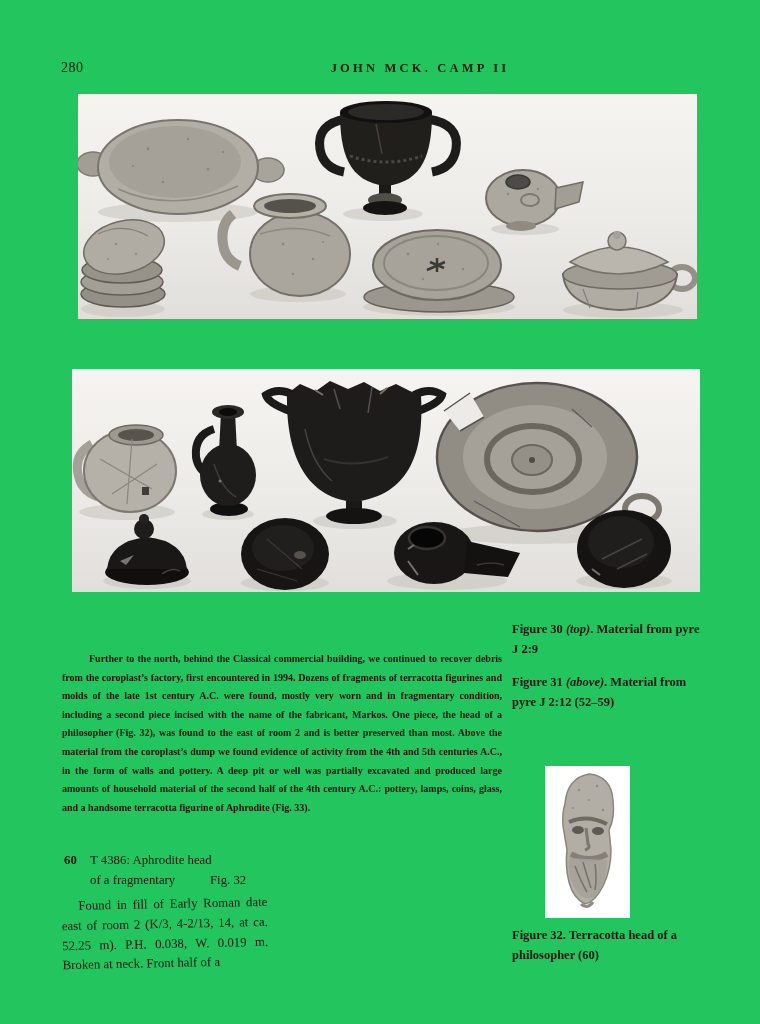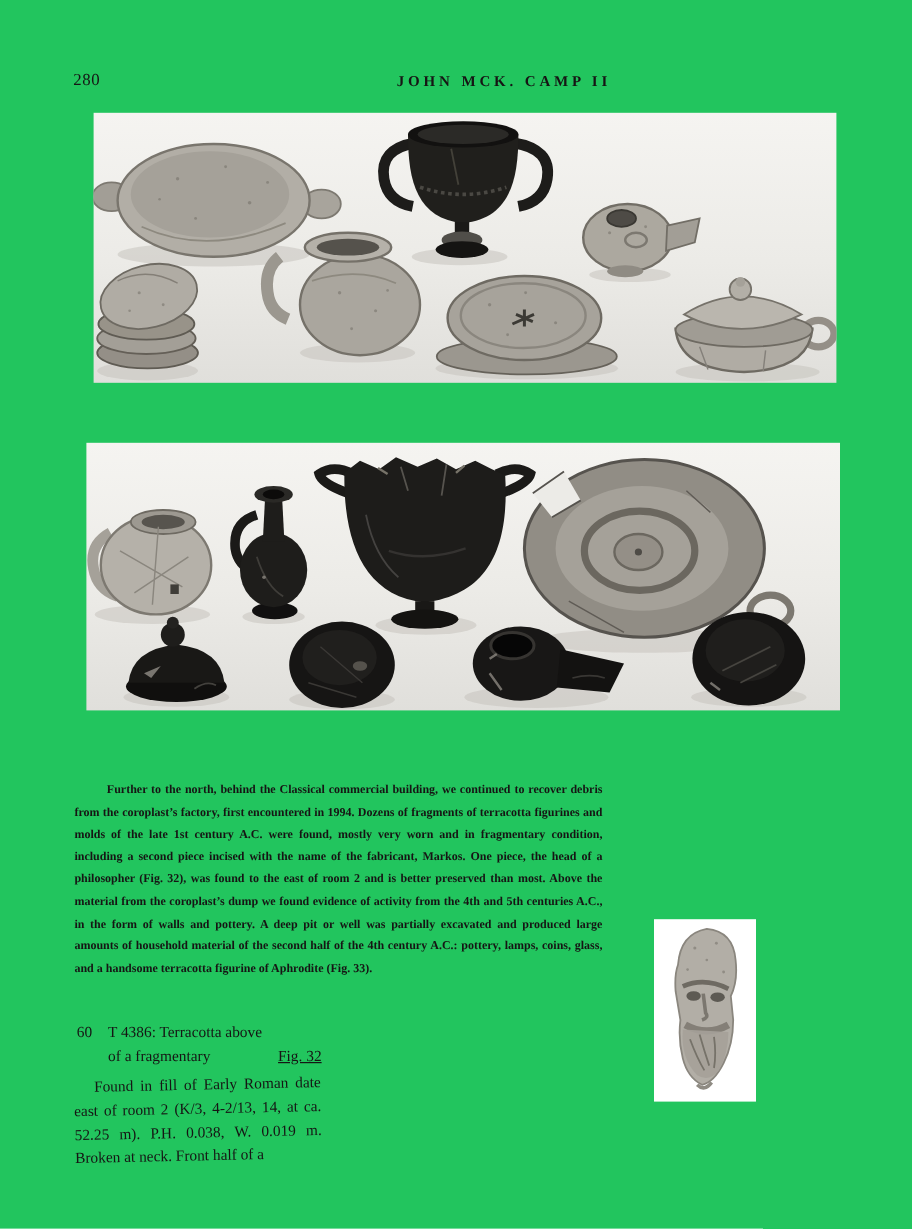--- a/index.html
+++ b/index.html
@@ -24,23 +24,23 @@
     text-align:justify;font-weight:bold;}
   #main-paragraph .par{text-indent:27px;}
   
   .fig-caption{left:512px;width:195px;font-weight:bold;font-size:12.5px;line-height:19.5px;}
   #caption-fig30{top:620px;}
   #caption-fig31{top:673px;}
   #caption-fig32{top:926px;}
   .fig-caption .ital{font-style:italic;}
   
   #catalog-entry{left:62px;top:851px;width:432px;height:140px;font-size:12.8px;line-height:19.8px;}
-  #catalog-number{position:absolute;left:2px;top:0;font-weight:normal;}
+  #catalog-number{position:absolute;left:2px;top:0;font-weight:bold;}
   #catalog-title{position:absolute;left:28px;top:0;width:178px;}
-  #catalog-figref{position:absolute;left:148px;top:19.8px;width:58px;text-align:right;text-decoration:underline;}
+  #catalog-figref{position:absolute;left:148px;top:19.8px;width:58px;}
   #catalog-col1{position:absolute;left:0;top:44px;width:206px;text-align:justify;
     transform:rotate(-1.2deg);}
   #catalog-col1 .par{text-indent:17px;}
   #catalog-col2{position:absolute;left:226px;top:2px;width:205px;text-align:justify;}
 </style>
 </head>
 <body>
 
 <div id="page">
 
@@ -241,20 +241,26 @@
         <path d="M530,190 L570,170 M545,200 L575,185" stroke="#46443f" stroke-width="1.5" fill="none"></path>
         <path d="M520,200 l8,6" stroke="#8b8780" stroke-width="2" opacity=".8"></path>
       </g>
     </svg>
   </div>
 
   <div class="abs" id="main-paragraph">
     <div class="par">Further to the north, behind the Classical commercial building, we continued to recover debris from the coroplast’s factory, first encountered in 1994. Dozens of fragments of terracotta figurines and molds of the late 1st century A.C. were found, mostly very worn and in fragmentary condition, including a second piece incised with the name of the fabricant, Markos. One piece, the head of a philosopher (Fig. 32), was found to the east of room 2 and is better preserved than most. Above the material from the coroplast’s dump we found evidence of activity from the 4th and 5th centuries A.C., in the form of walls and pottery. A deep pit or well was partially excavated and produced large amounts of household material of the second half of the 4th century A.C.: pottery, lamps, coins, glass, and a handsome terracotta figurine of Aphrodite (Fig. 33).</div>
   </div>
 
+  <div class="abs fig-caption" id="caption-fig30">
+    <span>Figure 30 </span><span class="ital">(top)</span><span>. Material from pyre J 2:9</span>
+  </div>
+  <div class="abs fig-caption" id="caption-fig31">
+    <span>Figure 31 </span><span class="ital">(above)</span><span>. Material from pyre J 2:12 (52–59)</span>
+  </div>
 
   <div class="abs photo" id="figure32-photo" aria-label="black-and-white photograph of a small terracotta bearded head">
     <svg viewBox="0 0 85 152">
       <path d="M20,38 Q22,12 44,8 Q66,10 68,34 Q70,52 64,64 L66,84 Q66,104 58,120 Q50,136 40,138 Q28,132 24,116 Q20,100 22,84 L18,60 Q17,46 20,38 Z" fill="#b2aea6" stroke="#8a867e" stroke-width="1.5"></path>
       <path d="M24,56 Q42,48 62,58" stroke="#6e6a62" stroke-width="4" fill="none"></path>
       <ellipse cx="33" cy="64" rx="6" ry="4" fill="#5d5a53"></ellipse>
       <ellipse cx="53" cy="65" rx="6" ry="4" fill="#5d5a53"></ellipse>
       <path d="M41,62 L43,78 Q46,82 40,84" stroke="#7b776f" stroke-width="3" fill="none"></path>
       <path d="M26,88 Q44,98 62,88" stroke="#847f77" stroke-width="6" fill="none"></path>
       <path d="M24,92 Q22,116 36,130 Q46,136 54,126 Q62,112 62,94" fill="#a5a199" opacity=".9"></path>
@@ -263,25 +269,28 @@
         <circle cx="34" cy="24" r="1.3"></circle>
           <circle cx="52" cy="20" r="1.2"></circle>
           <circle cx="44" cy="34" r="1.1"></circle>
         <circle cx="28" cy="42" r="1.1"></circle>
           <circle cx="58" cy="44" r="1.2"></circle>
       </g>
       <path d="M36,138 Q42,144 48,136" stroke="#8f8b83" stroke-width="3" fill="none"></path>
     </svg>
   </div>
 
+  <div class="abs fig-caption" id="caption-fig32">
+    <span>Figure 32. Terracotta head of a philosopher (60)</span>
+  </div>
 
   <div class="abs" id="catalog-entry">
     <div id="catalog-number">60</div>
     <div id="catalog-title">
-      <div>T 4386: Terracotta above</div>
+      <div>T 4386: Aphrodite head</div>
       <div>of a fragmentary</div>
     </div>
     <div id="catalog-figref">Fig. 32</div>
     <div id="catalog-col1">
       <div class="par">Found in fill of Early Roman date east of room 2 (K/3, 4-2/13, 14, at ca. 52.25 m). P.H. 0.038, W. 0.019 m. Broken at neck. Front half of a</div>
     </div>
   </div>
 
 </div>
 

